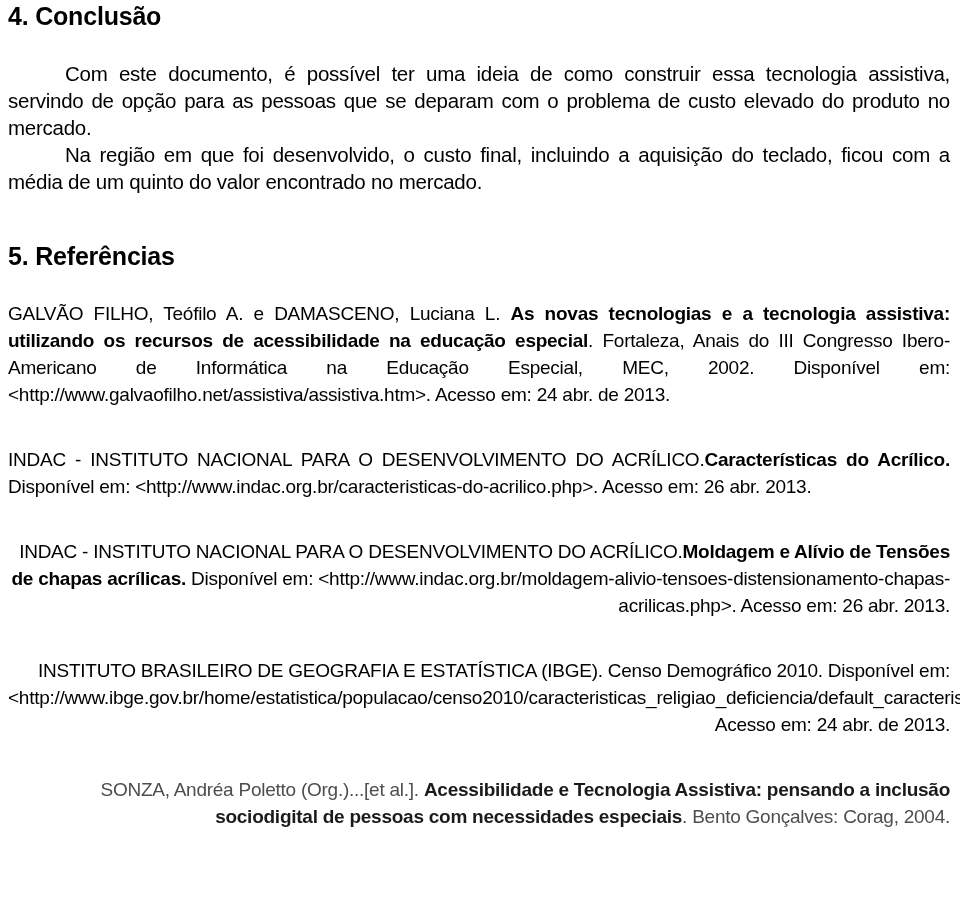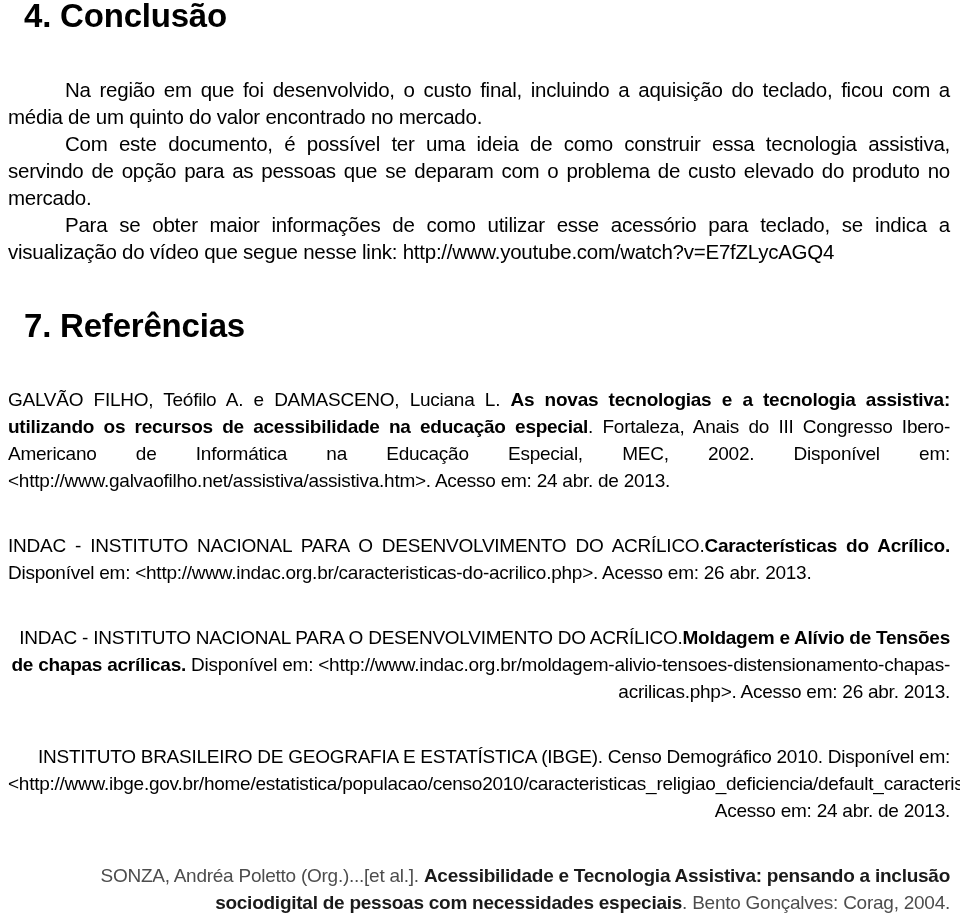--- a/index.html
+++ b/index.html
@@ -17,24 +17,24 @@
     -webkit-font-smoothing: antialiased;
   }
   .page {
     position: relative;
     width: 960px;
     height: 918px;
     box-sizing: border-box;
     padding: 0 10px 0 8px;
   }
   h2.section-heading {
-    font-size: 33px;
+    font-size: 25px;
     font-weight: bold;
     line-height: 28px;
-    margin: 16px;
+    margin: 0;
     padding: 0;
     letter-spacing: -0.2px;
   }
   #heading-conclusao { margin-top: 2px; }
   #heading-referencias { margin-top: 0; }
 
   p.body-para {
     font-size: 20.5px;
     line-height: 27px;
     margin: 0;
@@ -69,29 +69,28 @@
 </style>
 </head>
 <body>
 
 <div class="page">
 
   <h2 class="section-heading" id="heading-conclusao">4. Conclusão</h2>
 
   <div class="spacer-md"></div>
 
+  <p class="body-para">Com este documento, é possível ter uma ideia de como construir essa tecnologia assistiva, servindo de opção para as pessoas que se deparam com o problema de custo elevado do produto no mercado.</p>
+
   <p class="body-para">Na região em que foi desenvolvido, o custo final, incluindo a aquisição do teclado, ficou com a média de um quinto do valor encontrado no mercado.</p>
 
-  <p class="body-para">Com este documento, é possível ter uma ideia de como construir essa tecnologia assistiva, servindo de opção para as pessoas que se deparam com o problema de custo elevado do produto no mercado.</p>
-
-  <p class="body-para">Para se obter maior informações de como utilizar esse acessório para teclado, se indica a visualização do vídeo que segue nesse link: http://www.youtube.com/watch?v=E7fZLycAGQ4</p>
 
   <div class="spacer-xl"></div>
 
-  <h2 class="section-heading" id="heading-referencias">7. Referências</h2>
+  <h2 class="section-heading" id="heading-referencias">5. Referências</h2>
 
   <div class="spacer-md"></div>
 
   <p class="reference"><span>GALVÃO FILHO, Teófilo A. e DAMASCENO, Luciana L. </span><b class="ref-title">As novas tecnologias e a tecnologia assistiva: utilizando os recursos de acessibilidade na educação especial</b><span>. Fortaleza, Anais do III Congresso Ibero-Americano de Informática na Educação Especial, MEC, 2002. Disponível em: &lt;http://www.galvaofilho.net/assistiva/assistiva.htm&gt;. Acesso em: 24 abr. de 2013.</span></p>
 
   <div class="spacer-lg"></div>
 
   <p class="reference"><span>INDAC - INSTITUTO NACIONAL PARA O DESENVOLVIMENTO DO ACRÍLICO.</span><b class="ref-title">Características do Acrílico.</b><span> Disponível em: &lt;http://www.indac.org.br/caracteristicas-do-acrilico.php&gt;. Acesso em: 26 abr. 2013.</span></p>
 
   <div class="spacer-lg"></div>

